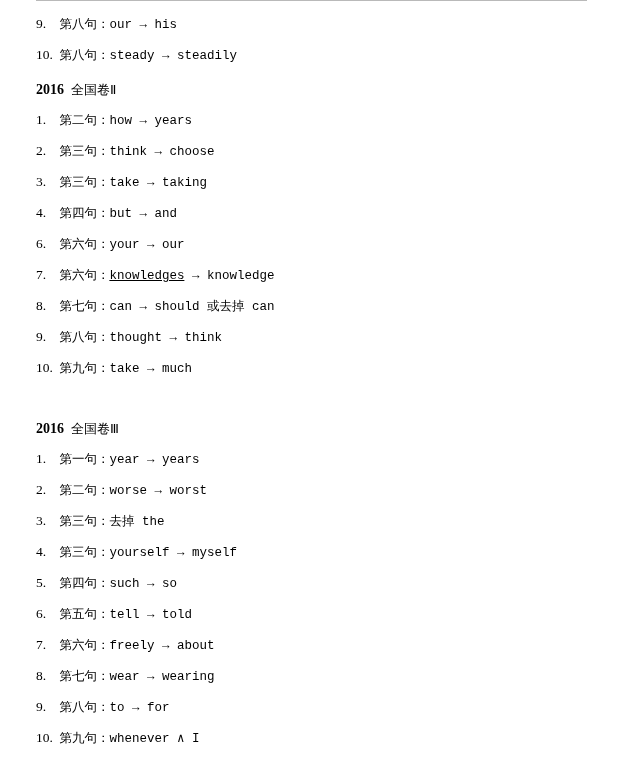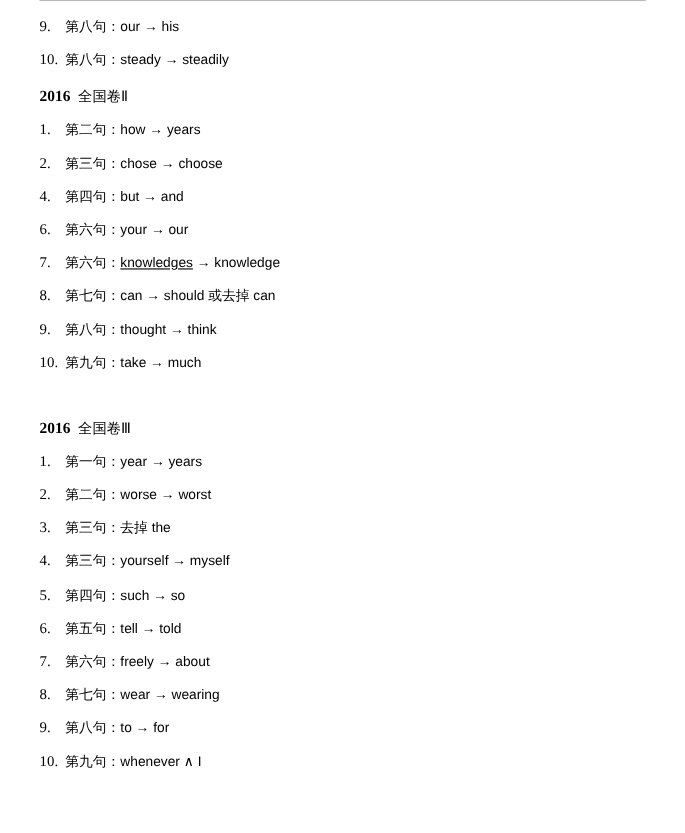--- a/index.html
+++ b/index.html
@@ -35,21 +35,21 @@
     font-size: 13.5px;
     line-height: 1.2;
     padding: 7px 0 7px 0;
     white-space: nowrap;
   }
   .item .num {
     display: inline-block;
     min-width: 20px;
   }
   .item .cn {
-    font-family: Liberation Sans, sans-serif;
+    font-family: Liberation Mono, monospace;
     font-size: 12.5px;
   }
   .sect-head {
     font-size: 14px;
     font-weight: bold;
     padding: 10px 0 6px 0;
     font-family: "Liberation Serif", serif;
   }
   .sect-head .cnh {
     font-family: "DejaVu Sans", sans-serif;
@@ -67,21 +67,22 @@
 <body>
 
 <div class="page">
   <hr class="top-rule">
   <div class="spacer-top"></div>
   <div id="content">
       <div class="item"><span class="num">9.</span> <span class="cn">第八句：our → his</span></div>
       <div class="item"><span class="num">10.</span> <span class="cn">第八句：steady → steadily</span></div>
       <div class="sect-head"><span>2016</span>&nbsp;&nbsp;<span class="cnh">全国卷Ⅱ</span></div>
       <div class="item"><span class="num">1.</span> <span class="cn">第二句：how → years</span></div>
-      <div class="item"><span class="num">2.</span> <span class="cn">第三句：chose → choose</span></div>
+      <div class="item"><span class="num">2.</span> <span class="cn">第三句：think → choose</span></div>
+      <div class="item"><span class="num">3.</span> <span class="cn">第三句：take → taking</span></div>
       <div class="item"><span class="num">4.</span> <span class="cn">第四句：but → and</span></div>
       <div class="item"><span class="num">6.</span> <span class="cn">第六句：your → our</span></div>
       <div class="item"><span class="num">7.</span> <span class="cn">第六句：<span class="u">knowledges</span> → knowledge</span></div>
       <div class="item"><span class="num">8.</span> <span class="cn">第七句：can → should 或去掉 can</span></div>
       <div class="item"><span class="num">9.</span> <span class="cn">第八句：thought → think</span></div>
       <div class="item"><span class="num">10.</span> <span class="cn">第九句：take → much</span></div>
       <div class="gap"></div>
       <div class="sect-head"><span>2016</span>&nbsp;&nbsp;<span class="cnh">全国卷Ⅲ</span></div>
       <div class="item"><span class="num">1.</span> <span class="cn">第一句：year → years</span></div>
       <div class="item"><span class="num">2.</span> <span class="cn">第二句：worse → worst</span></div>

